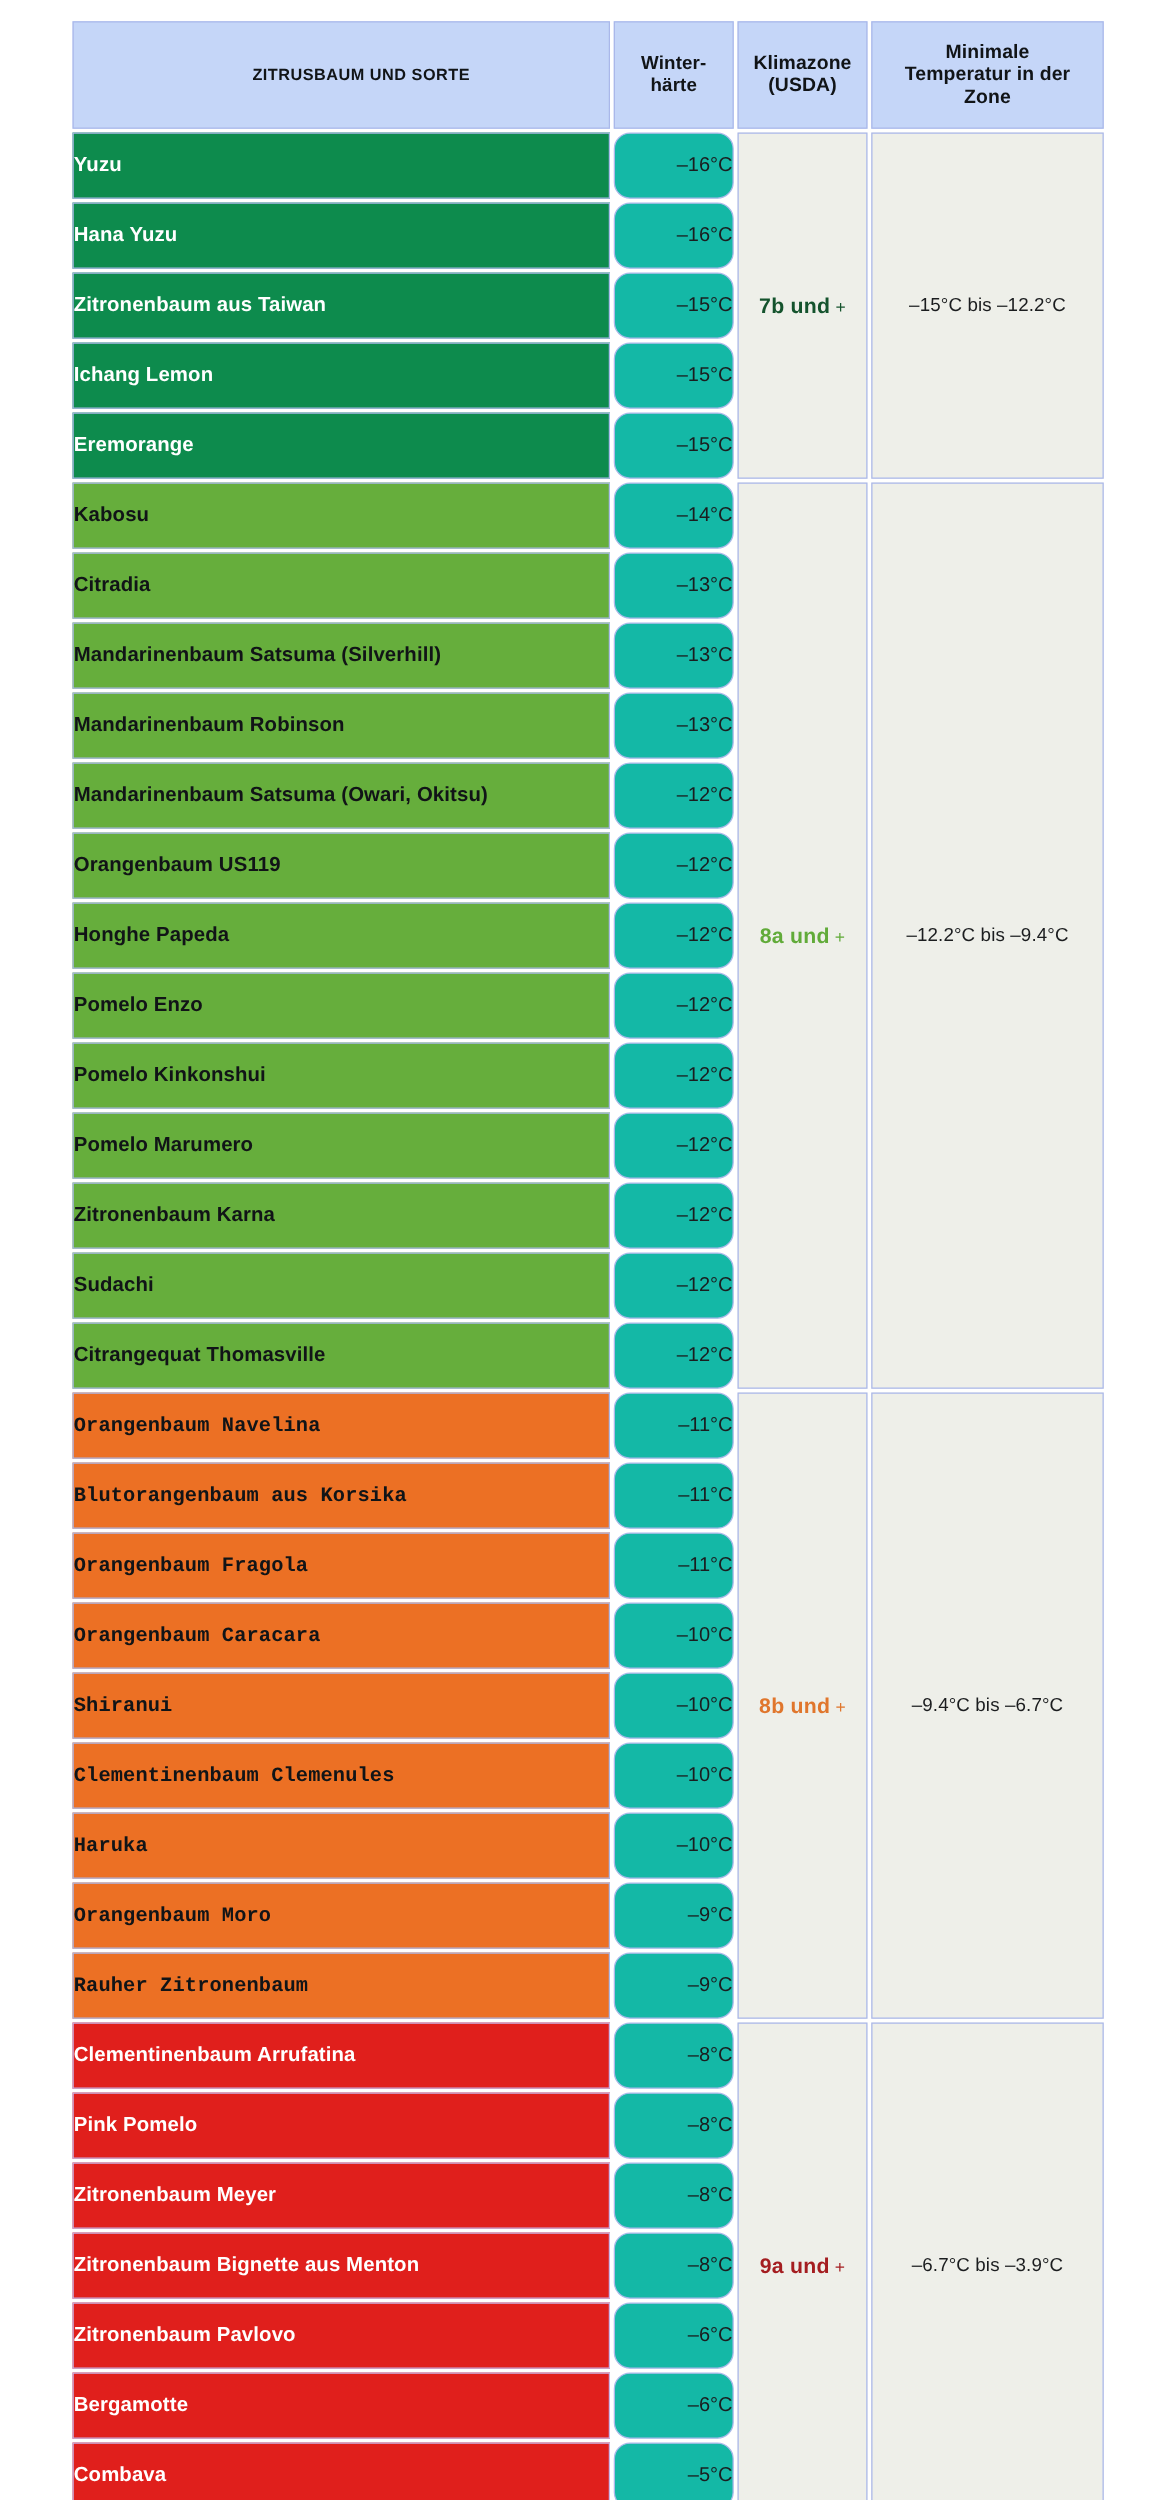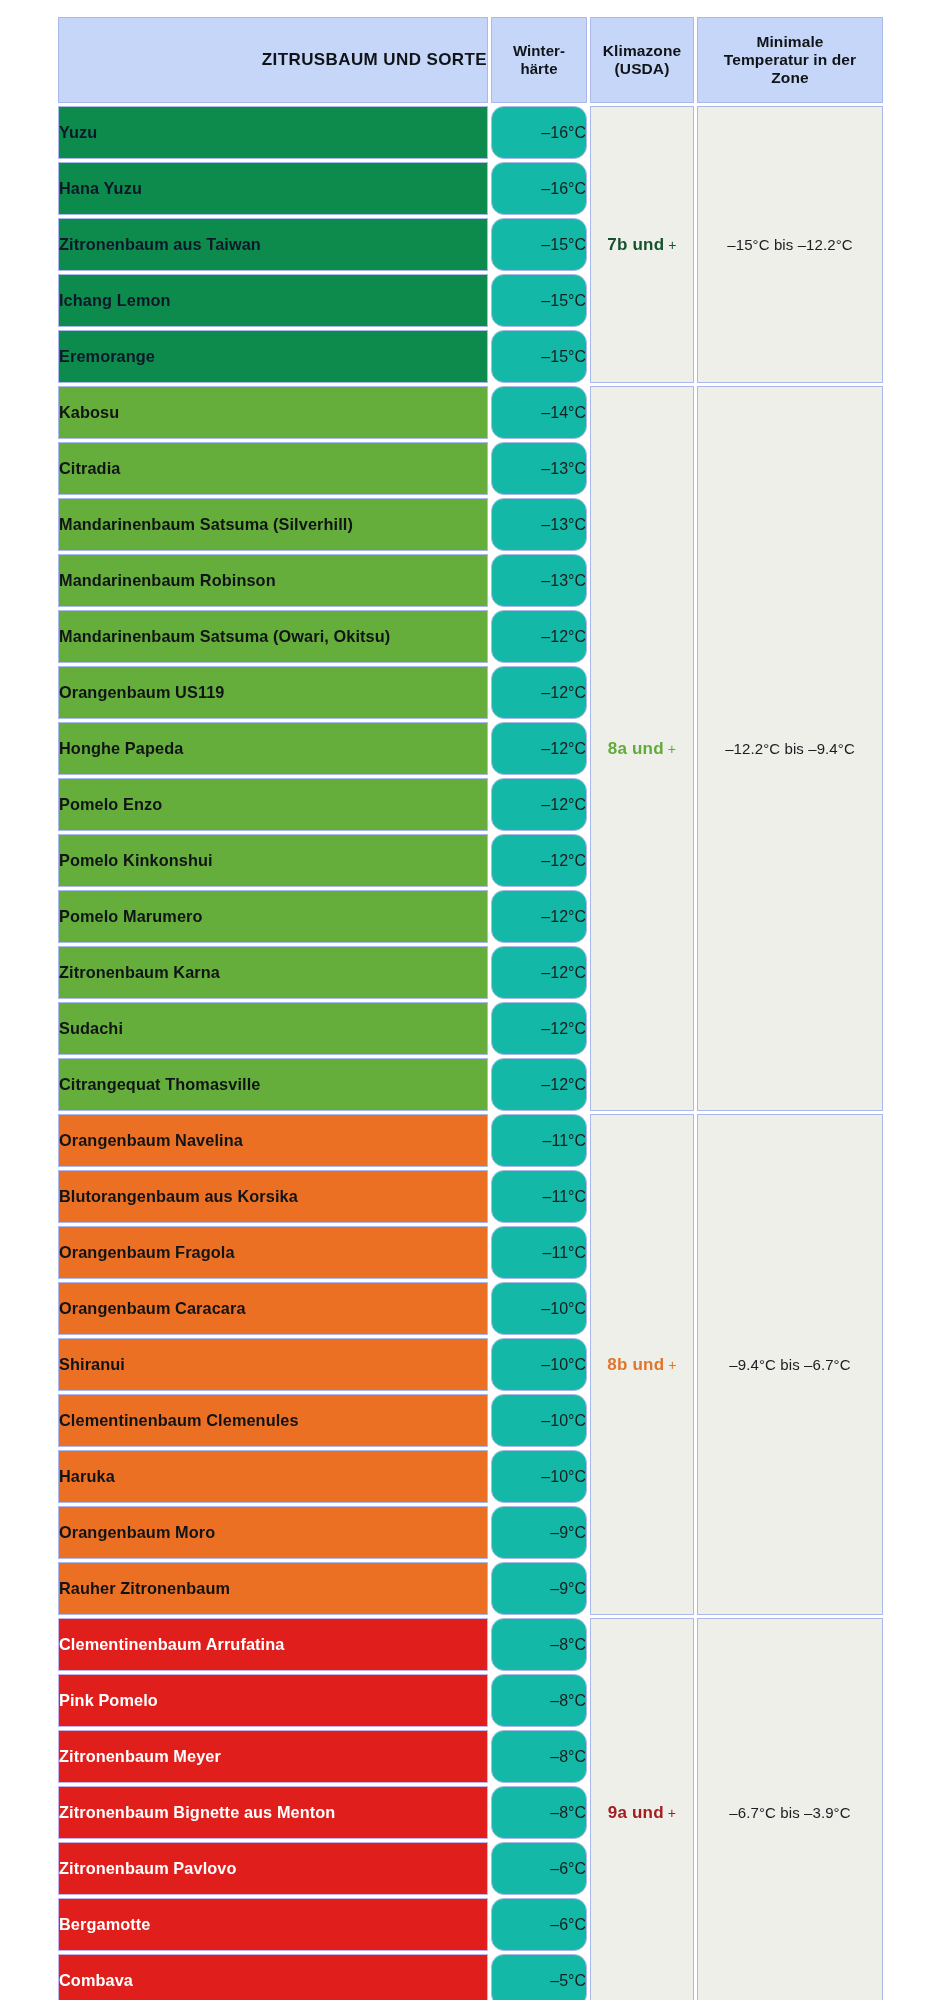--- a/index.html
+++ b/index.html
@@ -39,40 +39,40 @@
     color:#111417;
     font-weight:bold;
     text-align:center;
     height:86px;
     line-height:1.18;
     font-size:15.5px;
     letter-spacing:.1px;
     padding:4px 6px;
   }
   thead th.h-name{
-    text-align:right;
+    text-align:center;
     padding-left:32px;
-    font-size:17px;
+    font-size:13px;
     letter-spacing:.4px;
   }
   thead th.h-hard{font-size:15px;}
 
   
   td.name{
     height:53px;
     padding:0 0 0 13px;
     font-weight:bold;
     font-size:16.3px;
     letter-spacing:.1px;
     white-space:nowrap;
     overflow:hidden;
   }
-  td.name.g-dark {background:#0d8b4d;color:#0f172a;border-color:#aab8ea;}
+  td.name.g-dark {background:#0d8b4d;color:#ffffff;border-color:#aab8ea;}
   td.name.g-light{background:#66ae3c;color:#111417;border-color:#aab8ea;}
-  td.name.g-orange{background:#ec7024;color:#111417;border-color:#aab8ea;}
+  td.name.g-orange{background:#ec7024;color:#111417;border-color:#aab8ea;font-family:Liberation Mono, monospace;}
   td.name.g-red  {background:#e01f1c;color:#ffffff;border-color:#c7b4e8;}
 
   
   td.hard{
     background:#14b8a6;
     color:#1b1d1f;
     font-size:16px;
     text-align:right;
     padding-left:11px;
     height:53px;

